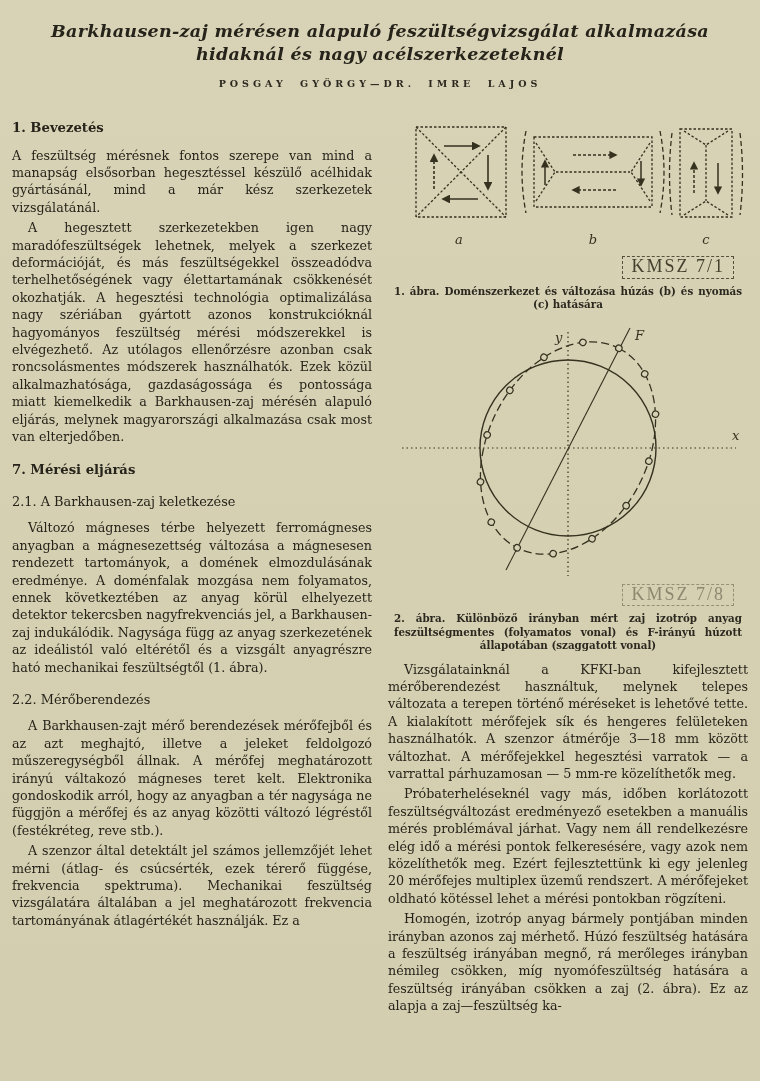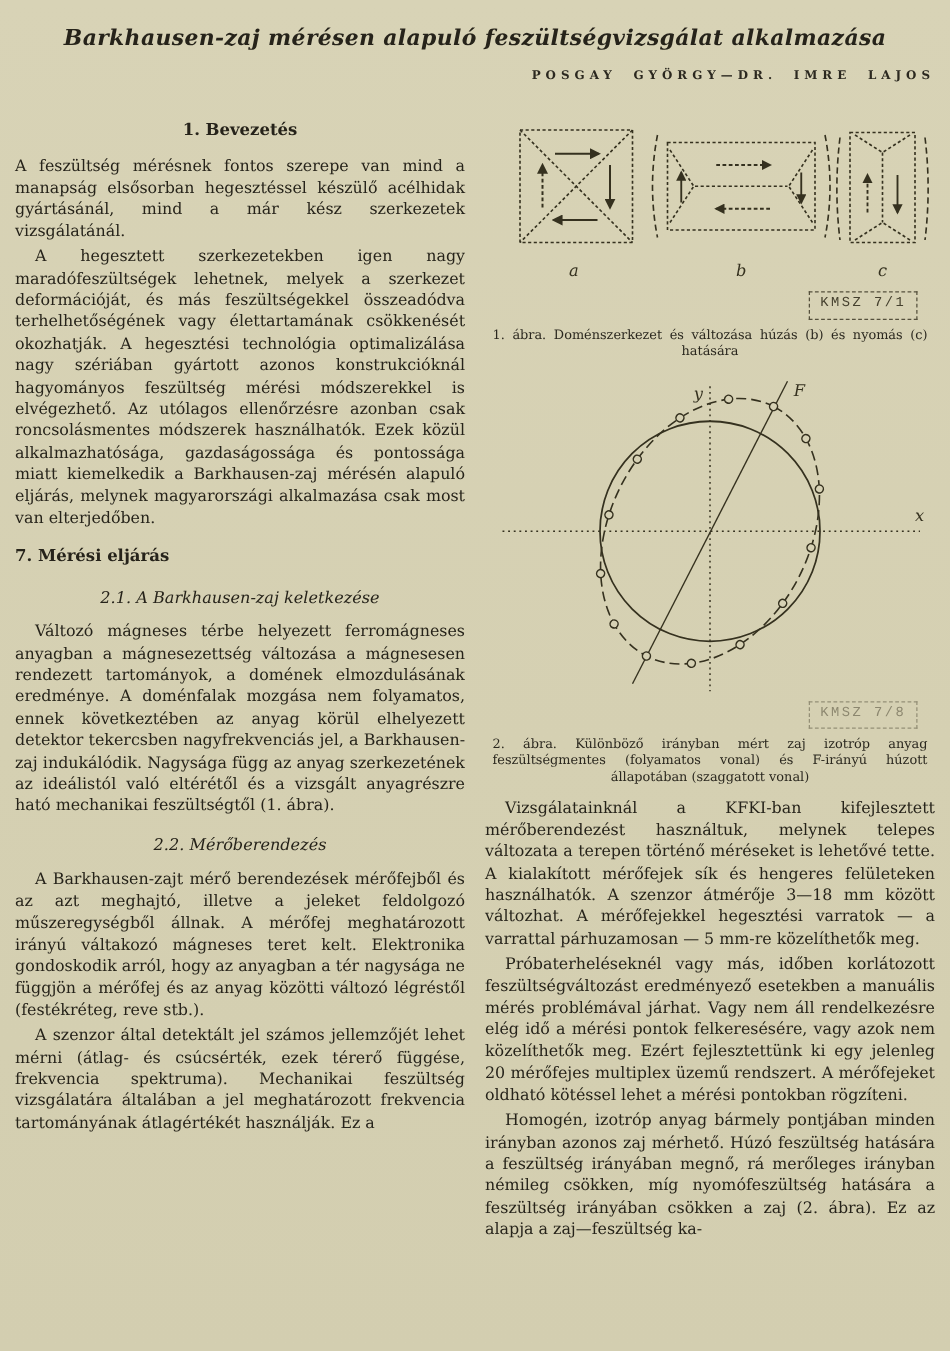--- a/index.html
+++ b/index.html
@@ -17,21 +17,21 @@
   .title {
     text-align: center;
     font-size: 17.5px;
     font-weight: bold;
     font-style: italic;
     line-height: 1.32;
     letter-spacing: 0.3px;
     margin: 6px 30px 0 30px;
   }
   .authors {
-    text-align: right;
+    text-align: center;
     font-size: 9.5px;
     font-weight: bold;
     letter-spacing: 4px;
     word-spacing: 6px;
     margin-top: 12px;
     margin-bottom: 30px;
     color: #2b281f;
   }
   .columns { display: flex; gap: 16px; }
   .col {
@@ -39,56 +39,57 @@
     font-size: 12.7px;
     line-height: 17.4px;
     text-align: justify;
   }
   .col p { margin: 3px 0 0 0; text-indent: 16px; }
   .col p.no-indent { text-indent: 0; }
   .h-num {
     font-size: 13.2px; font-weight: bold;
     margin: 15px 0 10px 0; text-align: left;
   }
-  .h-num.first { margin-top: 0; text-align: center; }
+  .h-num.first { margin-top: 0; }
   .h-sub {
-    font-size: 12.9px; font-style: italic; font-weight: normal;
-    margin: 15px 0 9px 0; text-align: center;
+    font-size: 12.9px; font-weight: normal;
+    margin: 15px 0 9px 0; text-align: left;
   }
   figure { margin: 0; }
   .fig-svg { display: block; width: 100%; height: auto; }
   .stamp-row { display: flex; justify-content: flex-end; padding-right: 14px; margin-top: 2px; }
   .stamp {
-    font-family: Liberation Mono, monospace;
-    font-size: 11px; letter-spacing: 2px;
+    font-family: Liberation Serif, serif;
+    font-size: 18px; letter-spacing: 2px;
     border: 1.5px dashed #55503c;
     padding: 1px 8px 2px 8px;
     color: #45402e;
   }
   .stamp.faint { opacity: 0.5; }
   .fig-caption {
-    font-size: 10.3px; font-weight: normal; line-height: 13.5px;
+    font-size: 10.3px; font-weight: bold; line-height: 13.5px;
     text-align: justify; text-align-last: center;
     margin: 6px 6px 8px 6px;
     color: #2b281f;
   }
   .fig2-wrap { margin-top: 14px; }
   svg text {
     font-family: "DejaVu Serif", serif;
     fill: #35311f;
   }
   .fig-letter { font-size: 13px; font-style: italic; }
 </style>
 </head>
 <body>
 
 <div class="page">
 
   <div class="title">
     <span>Barkhausen-zaj mérésen alapuló feszültségvizsgálat alkalmazása</span><br>
+    <span>hidaknál és nagy acélszerkezeteknél</span>
   </div>
   <div class="authors">POSGAY GYÖRGY—DR. IMRE LAJOS</div>
 
   <div class="columns">
 
     <div class="col">
       <div class="h-num first">1. Bevezetés</div>
       <p class="no-indent">A feszültség mérésnek fontos szerepe van mind a manapság elsősorban hegesztéssel készülő acélhidak gyártásánál, mind a már kész szerkezetek vizsgálatánál.</p>
       <p>A hegesztett szerkezetekben igen nagy maradófeszültségek lehetnek, melyek a szerkezet deformációját, és más feszültségekkel összeadódva terhelhetőségének vagy élettartamának csökkenését okozhatják. A hegesztési technológia optimalizálása nagy szériában gyártott azonos konstrukcióknál hagyományos feszültség mérési módszerekkel is elvégezhető. Az utólagos ellenőrzésre azonban csak roncsolásmentes módszerek használhatók. Ezek közül alkalmazhatósága, gazdaságossága és pontossága miatt kiemelkedik a Barkhausen-zaj mérésén alapuló eljárás, melynek magyarországi alkalmazása csak most van elterjedőben.</p>
 

